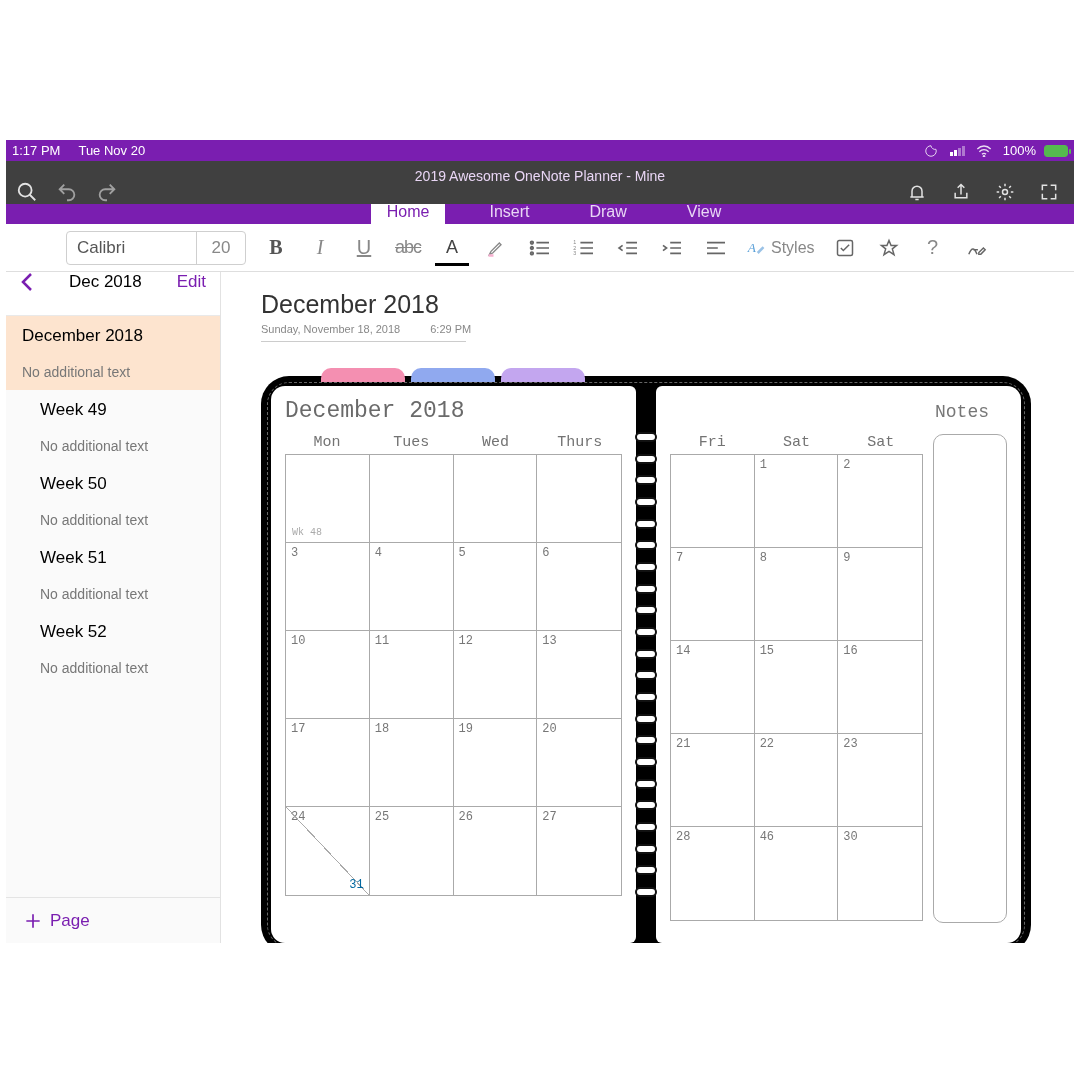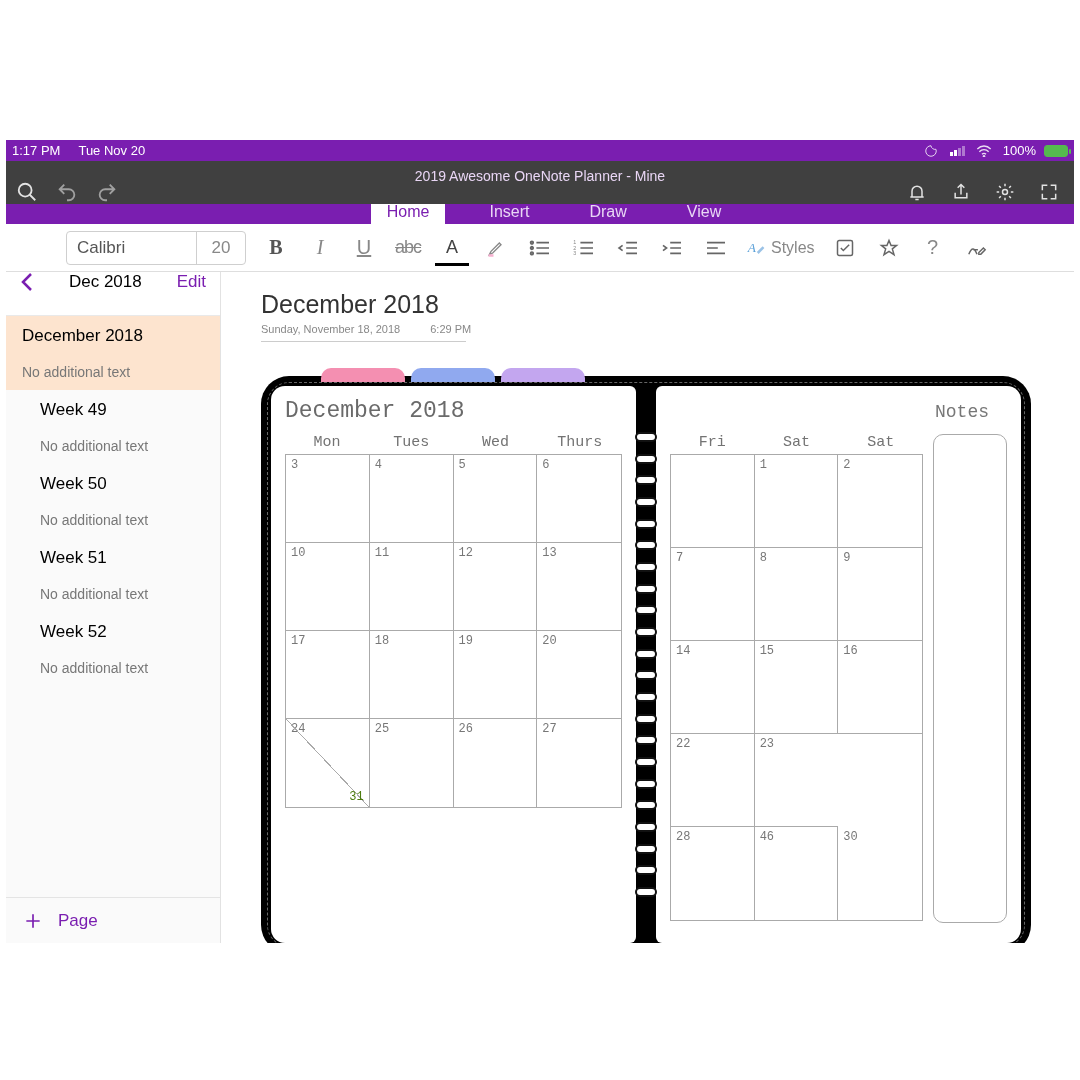--- a/index.html
+++ b/index.html
@@ -55,21 +55,21 @@
   .side-hdr{ height:44px; display:flex; align-items:flex-start; justify-content:space-between; padding:0 14px; background:#fff; border-bottom:1px solid #e9e9e9;}
   .back  { color:#7a1eb0; font-size:22px;}
   .side-hdr .stitle{ font-size:17px; }
   .edit  { color:#7a1eb0; font-size:17px;}
   .pages { flex:1; overflow:hidden;}
   .pg    { padding:10px 14px 10px 16px; border-bottom:0; cursor:pointer;}
   .pg .pt{ font-size:17px;}
   .pg .ps{ font-size:14px; color:#777; margin-top:18px;}
   .pg.sel{ background:#fde4cf; }
   .pg.child{ padding-left:34px;}
-  .addpg { height:46px; border-top:1px solid #e4e4e4; display:flex; align-items:center; gap:14px; padding:0 16px; color:#7a1eb0; font-size:17px;}
+  .addpg { height:46px; border-top:1px solid #e4e4e4; display:flex; align-items:center; gap:6px; padding:0 16px; color:#7a1eb0; font-size:17px;}
   .plus  { width:22px;height:22px; display:flex;align-items:center;justify-content:center;}
 
   
   .canvas{ flex:1; overflow:hidden; padding:18px 8px 8px 40px; position:relative; background:#fff;}
   .ptitle{ font-size:25px; color:#333; font-weight:300;}
   .pmeta { font-size:11px; color:#888; display:flex; gap:30px; margin-top:4px; border-bottom:0;}
   .pmeta span{ }
   .rulebar{ width:205px; height:1px; background:#ccc; margin-top:6px;}
 
   
@@ -90,21 +90,21 @@
   .grid  { border:1px solid #aaa; }
   .row   { display:grid; grid-template-columns:repeat(4,1fr); height:88px;}
   .row-r { grid-template-columns:repeat(3,1fr);}
   .cell  { border-right:1px solid #aaa; border-bottom:1px solid #aaa; position:relative;}
   .row .cell:last-child{ border-right:0;}
   .grid .row:last-child .cell{ border-bottom:0;}
   .dnum  { position:absolute; top:3px; left:5px; font-family:'Courier New',monospace; font-size:12px; color:#777;}
   .wk    { position:absolute; bottom:4px; left:6px; font-family:'Courier New',monospace; font-size:10px; color:#aaa;}
   .diag  { position:absolute; inset:0;}
   .diag::after{content:'';position:absolute;left:0;top:0;right:0;bottom:0;background:linear-gradient(to top right, transparent calc(50% - .5px), #aaa calc(50% - .5px), #aaa calc(50% + .5px), transparent calc(50% + .5px));}
-  .d31   { position:absolute; bottom:3px; right:5px; font-family:'Courier New',monospace; font-size:12px; color:#4d7c0f;}
+  .d31   { position:absolute; bottom:3px; right:5px; font-family:'Courier New',monospace; font-size:12px; color:#0369a1;}
 
   .notes-lbl{ position:absolute; top:16px; right:32px; font-family:'Courier New',monospace; font-size:18px; color:#777;}
   .notes-box{ position:absolute; top:48px; right:14px; width:74px; bottom:20px; border:1px solid #aaa; border-radius:10px; background:#fff;}
 
   .grid-r-wrap{ position:absolute; top:48px; left:14px; right:98px; bottom:20px;}
   .grid-r .row{ height:20%; }
 </style>
 </head>
 <body>
 
@@ -333,20 +333,28 @@
             <div class="month">December 2018</div>
             <div class="days" id="dayhdr-l">
                   <div>Mon</div>
                   <div>Tues</div>
                   <div>Wed</div>
                   <div>Thurs</div>
                 </div>
             <div class="grid" id="grid-l">
                   <div class="row">
                     <div class="cell">
+                      <span class="wk">Wk 48</span>
+                    </div>
+                    <div class="cell"></div>
+                    <div class="cell"></div>
+                    <div class="cell"></div>
+                  </div>
+                  <div class="row">
+                    <div class="cell">
                       <span class="dnum">3</span>
                     </div>
                     <div class="cell">
                       <span class="dnum">4</span>
                     </div>
                     <div class="cell">
                       <span class="dnum">5</span>
                     </div>
                     <div class="cell">
                       <span class="dnum">6</span>
@@ -460,20 +468,23 @@
                       </div>
                       <div class="cell">
                         <span class="dnum">15</span>
                       </div>
                       <div class="cell">
                         <span class="dnum">16</span>
                       </div>
                     </div>
                     <div class="row row-r">
                       <div class="cell">
+                        <span class="dnum">21</span>
+                      </div>
+                      <div class="cell">
                         <span class="dnum">22</span>
                       </div>
                       <div class="cell">
                         <span class="dnum">23</span>
                       </div>
                     </div>
                     <div class="row row-r">
                       <div class="cell">
                         <span class="dnum">28</span>
                       </div>

